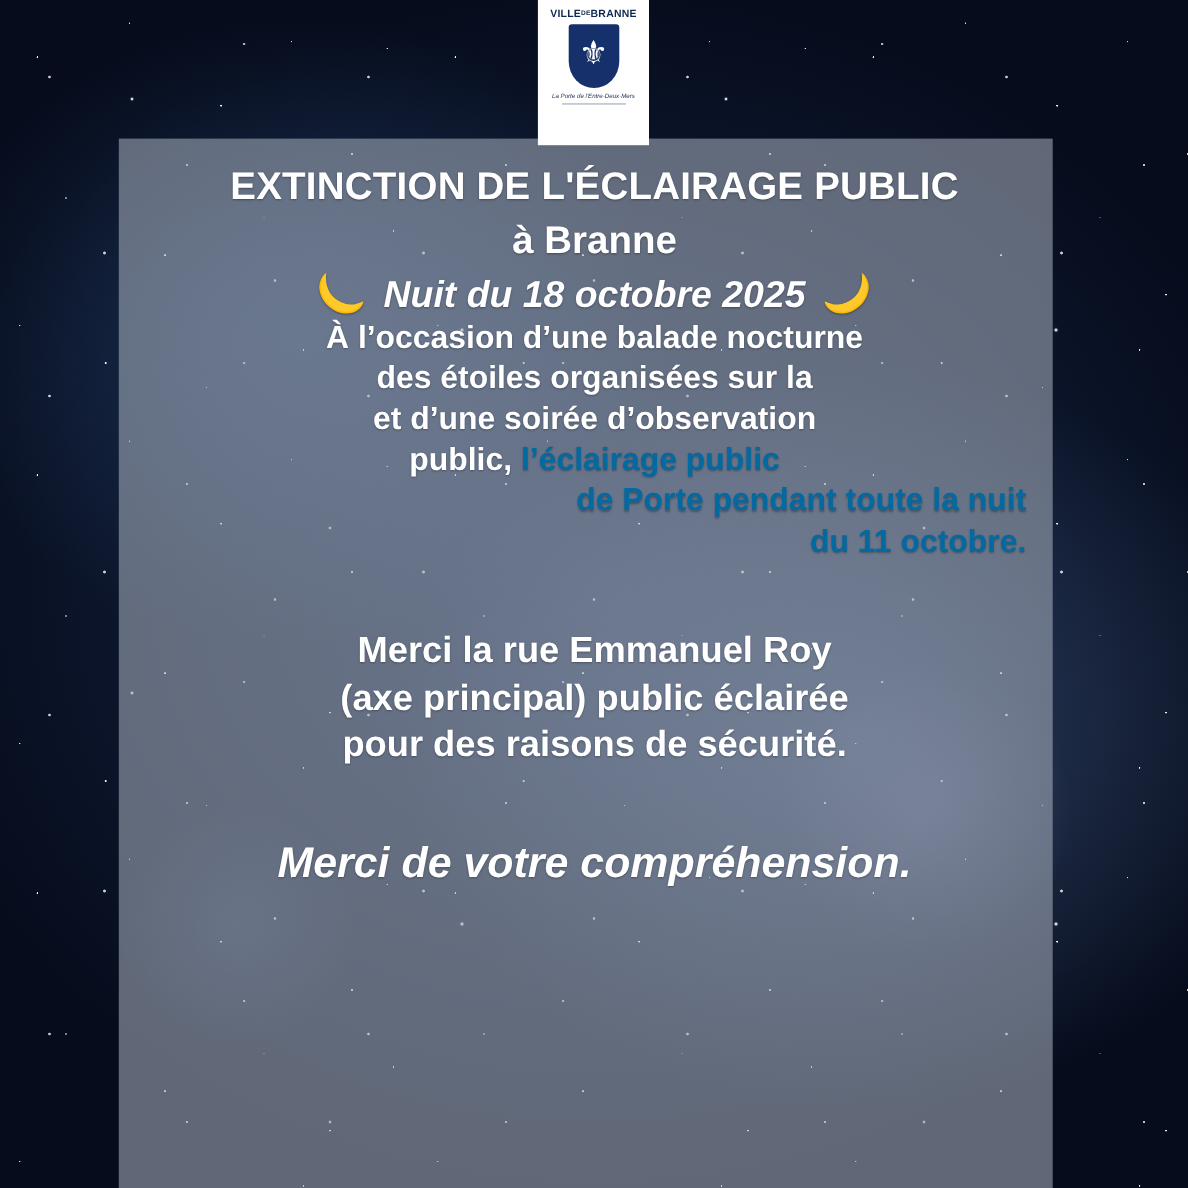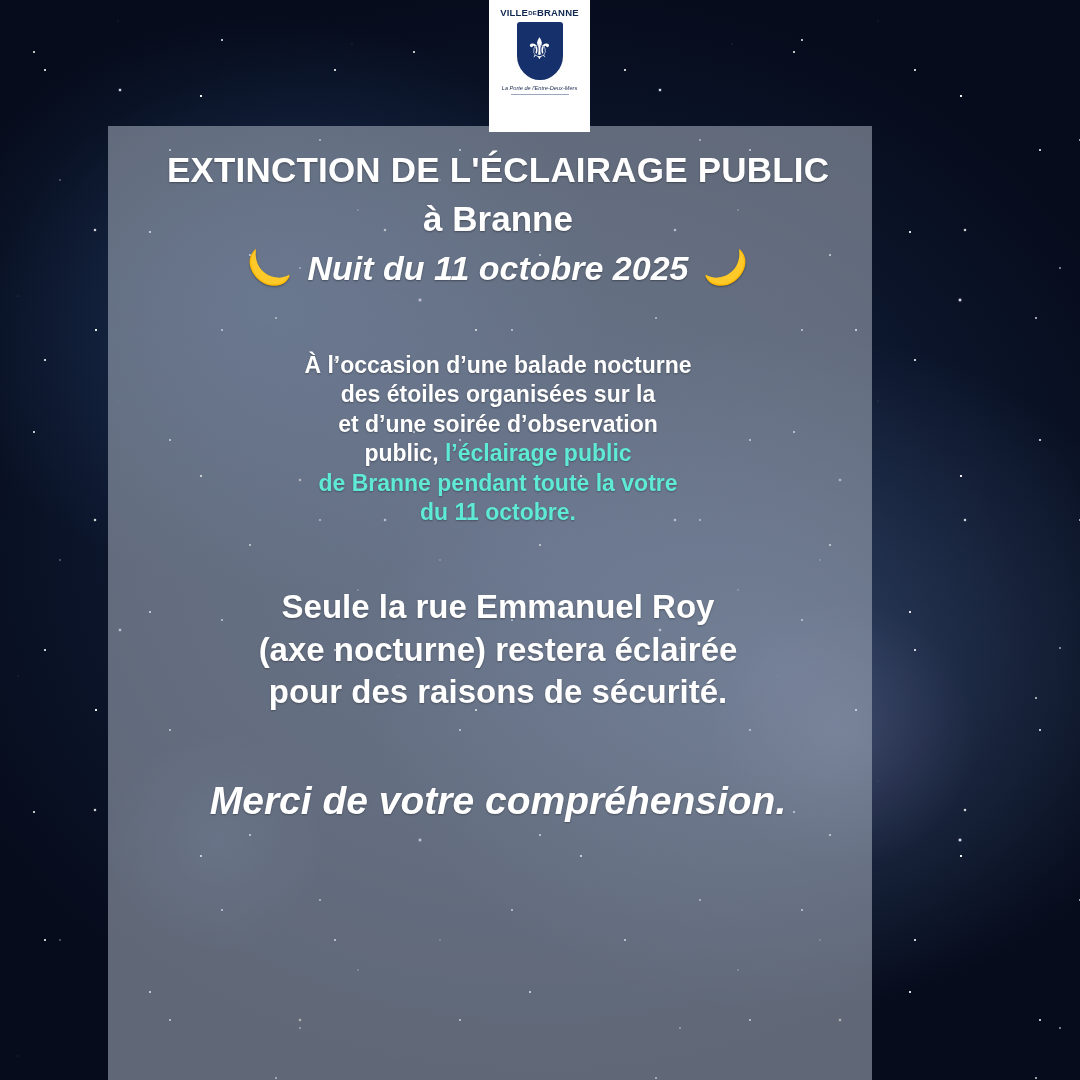--- a/index.html
+++ b/index.html
@@ -144,21 +144,21 @@
     width: 58px;
     height: 1px;
     background: #9aa6bd;
   }
 
   
   .panel {
     position: absolute;
     left: 108px;
     top: 126px;
-    width: 764px;
+    width: 849px;
     height: 954px;
     background: rgba(168,176,190,0.56);
     z-index: 4;
     box-sizing: border-box;
     padding: 18px 24px 0 40px;
     text-align: center;
     color: #ffffff;
   }
 
   .h1 {
@@ -191,28 +191,28 @@
   .moon {
     font-size: 34px;
     line-height: 1;
     color: #f5d76e;
     display: inline-block;
     transform: translateY(-2px);
   }
   .moon.left { transform: translateY(-2px) scaleX(-1); }
 
   .body-block {
-    margin-top: 62px;
-    font-size: 23px;
+    font-size: 29px;
     font-weight: 700;
     line-height: 1.28;
     text-shadow: 0 1px 2px rgba(0,0,0,0.30);
   }
   .body-block .red {
-    color: #5eead4;
+    color: #0369a1;
+    text-align: right;
   }
 
   .block-2 {
     margin-top: 58px;
     font-size: 33px;
     font-weight: 700;
     line-height: 1.30;
     text-shadow: 0 1px 2px rgba(0,0,0,0.30);
   }
 
@@ -248,38 +248,38 @@
   </div>
 
   <div class="panel">
 
     <div class="h1">EXTINCTION DE L'ÉCLAIRAGE PUBLIC</div>
 
     <div class="h2">à Branne</div>
 
     <div class="h3">
       <span class="moon left">🌙</span>
-      <span>Nuit du 11 octobre 2025</span>
+      <span>Nuit du 18 octobre 2025</span>
       <span class="moon">🌙</span>
     </div>
 
     <div class="body-block">
       <div>À l’occasion d’une balade nocturne</div>
       <div>des étoiles organisées sur la</div>
       <div>et d’une soirée d’observation</div>
       <div>
         <span>public,</span>
         <span class="red">l’éclairage public</span>
       </div>
-      <div class="red">de Branne pendant toute la votre</div>
+      <div class="red">de Porte pendant toute la nuit</div>
       <div class="red">du 11 octobre.</div>
     </div>
 
     <div class="block-2">
-      <div>Seule la rue Emmanuel Roy</div>
-      <div>(axe nocturne) restera éclairée</div>
+      <div>Merci la rue Emmanuel Roy</div>
+      <div>(axe principal) public éclairée</div>
       <div>pour des raisons de sécurité.</div>
     </div>
 
     <div class="block-3">Merci de votre compréhension.</div>
 
   </div>
 </div>
 
 </body></html>

